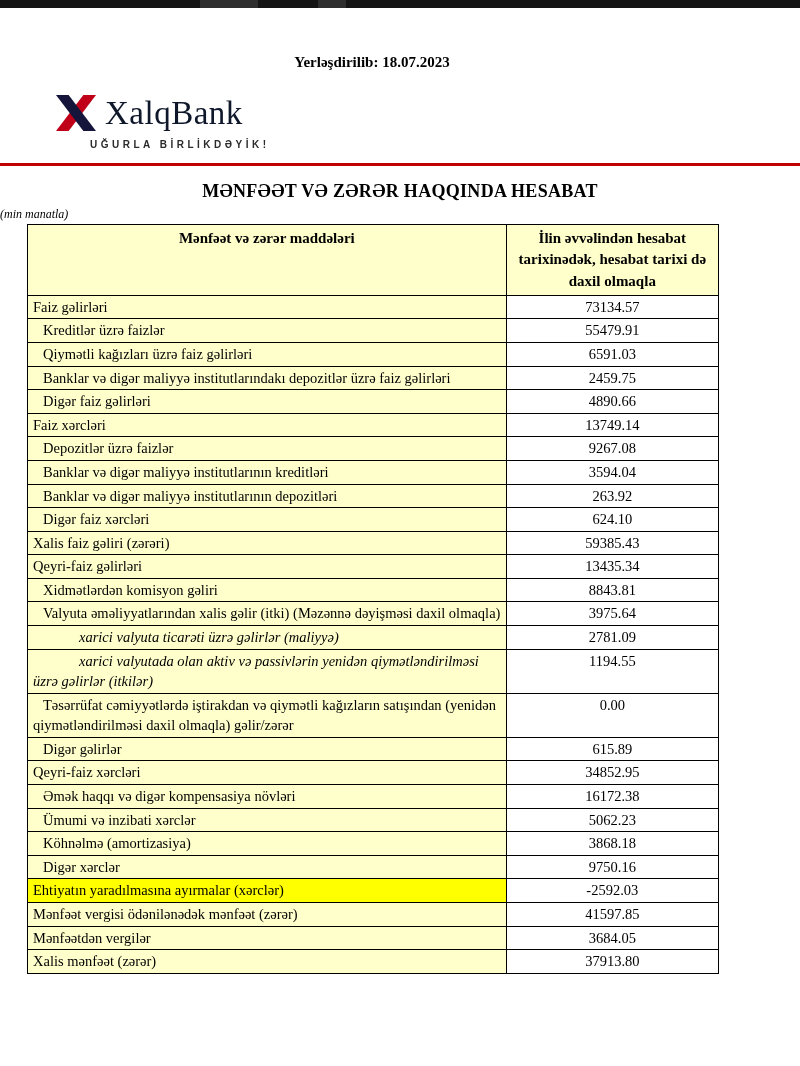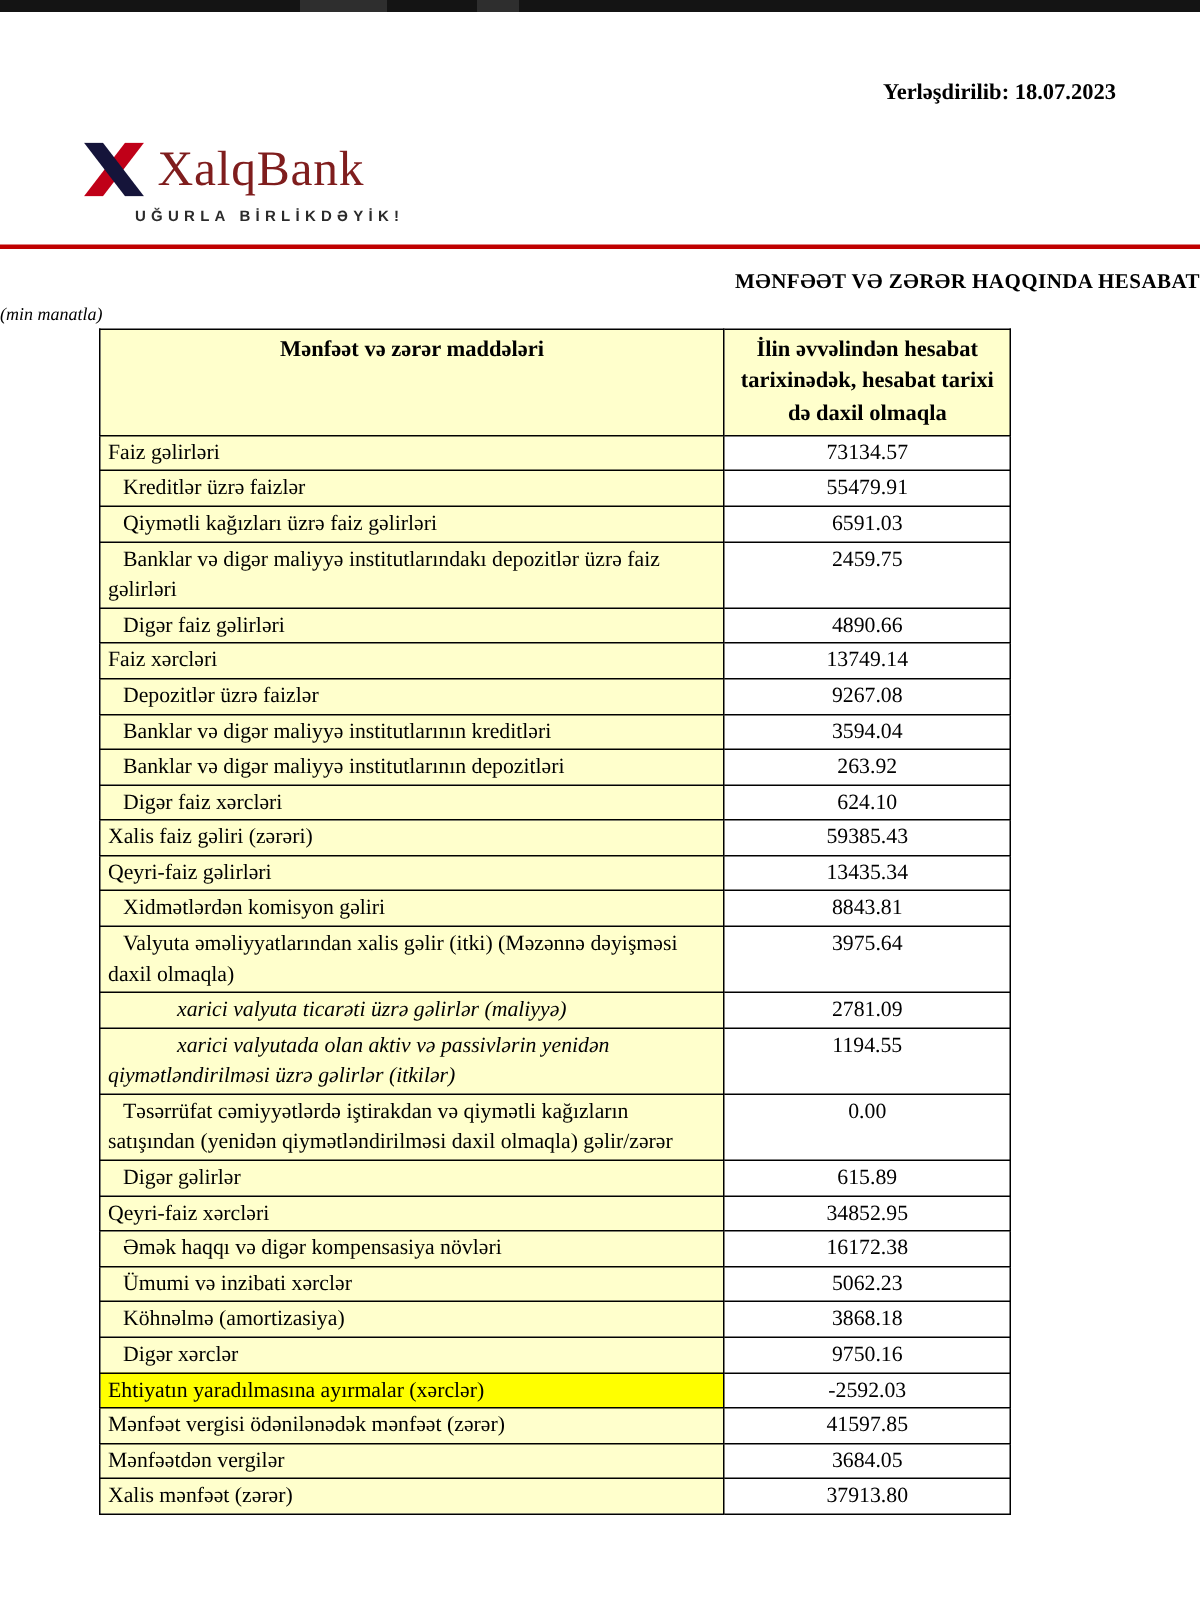--- a/index.html
+++ b/index.html
@@ -10,57 +10,57 @@
     font-family: "Liberation Serif", serif;
     color: #000;
     overflow: hidden;
   }
   .top-bar { height: 8px; background: #141414; position: relative; }
   .top-bar .seg { position: absolute; top: 0; height: 8px; background: #2e2e2e; }
   .top-bar .seg.s1 { left: 200px; width: 58px; }
   .top-bar .seg.s2 { left: 318px; width: 28px; }
 
   .published {
-    text-align: right;
+    text-align: center;
     font-weight: bold;
     font-size: 15px;
     padding: 46px 56px 0 0;
   }
 
   .logo-block { margin: 24px 0 0 56px; }
   .logo-row { display: flex; align-items: center; gap: 9px; }
-  .logo-text { font-size: 33px; color: #7f1d1d; letter-spacing: 0.5px; line-height: 1; }
+  .logo-text { font-size: 33px; color: #0f172a; letter-spacing: 0.5px; line-height: 1; }
   .tagline {
     margin: 8px 0 0 2px;
     font-size: 10px; font-weight: bold;
     letter-spacing: 3.5px;
     color: #2b2b2b;
     font-family: "Liberation Sans", sans-serif;
     padding-left: 32px;
   }
 
   .divider { height: 3px; background: var(--accent, #c00000); margin-top: 13px; }
 
   .title {
-    text-align: right;
+    text-align: center;
     font-weight: bold;
-    font-size: 14px;
+    font-size: 18px;
     margin-top: 15px;
     letter-spacing: 0.3px;
   }
   .unit-note {
     text-align: left;
     font-style: italic;
     font-size: 12px;
     margin: 5px 56px 2px 0;
   }
 
   table.report {
-    width: 608px;
-    margin-left: 66px;
+    width: 692px;
+    margin-left: 27px;
     border-collapse: collapse;
     font-size: 14.5px;
     line-height: 1.42;
   }
   table.report th, table.report td {
     border: 1px solid #000;
     padding: 1px 5px;
     vertical-align: top;
   }
   table.report th {

